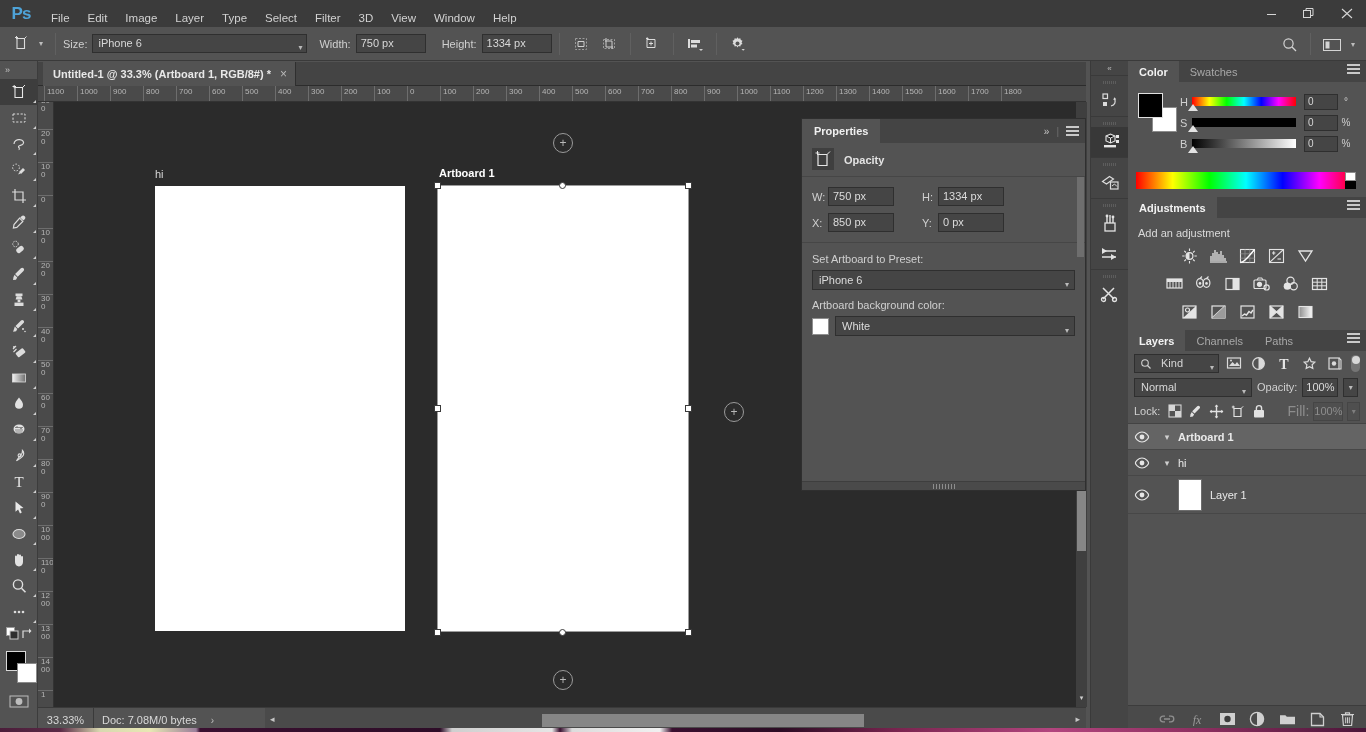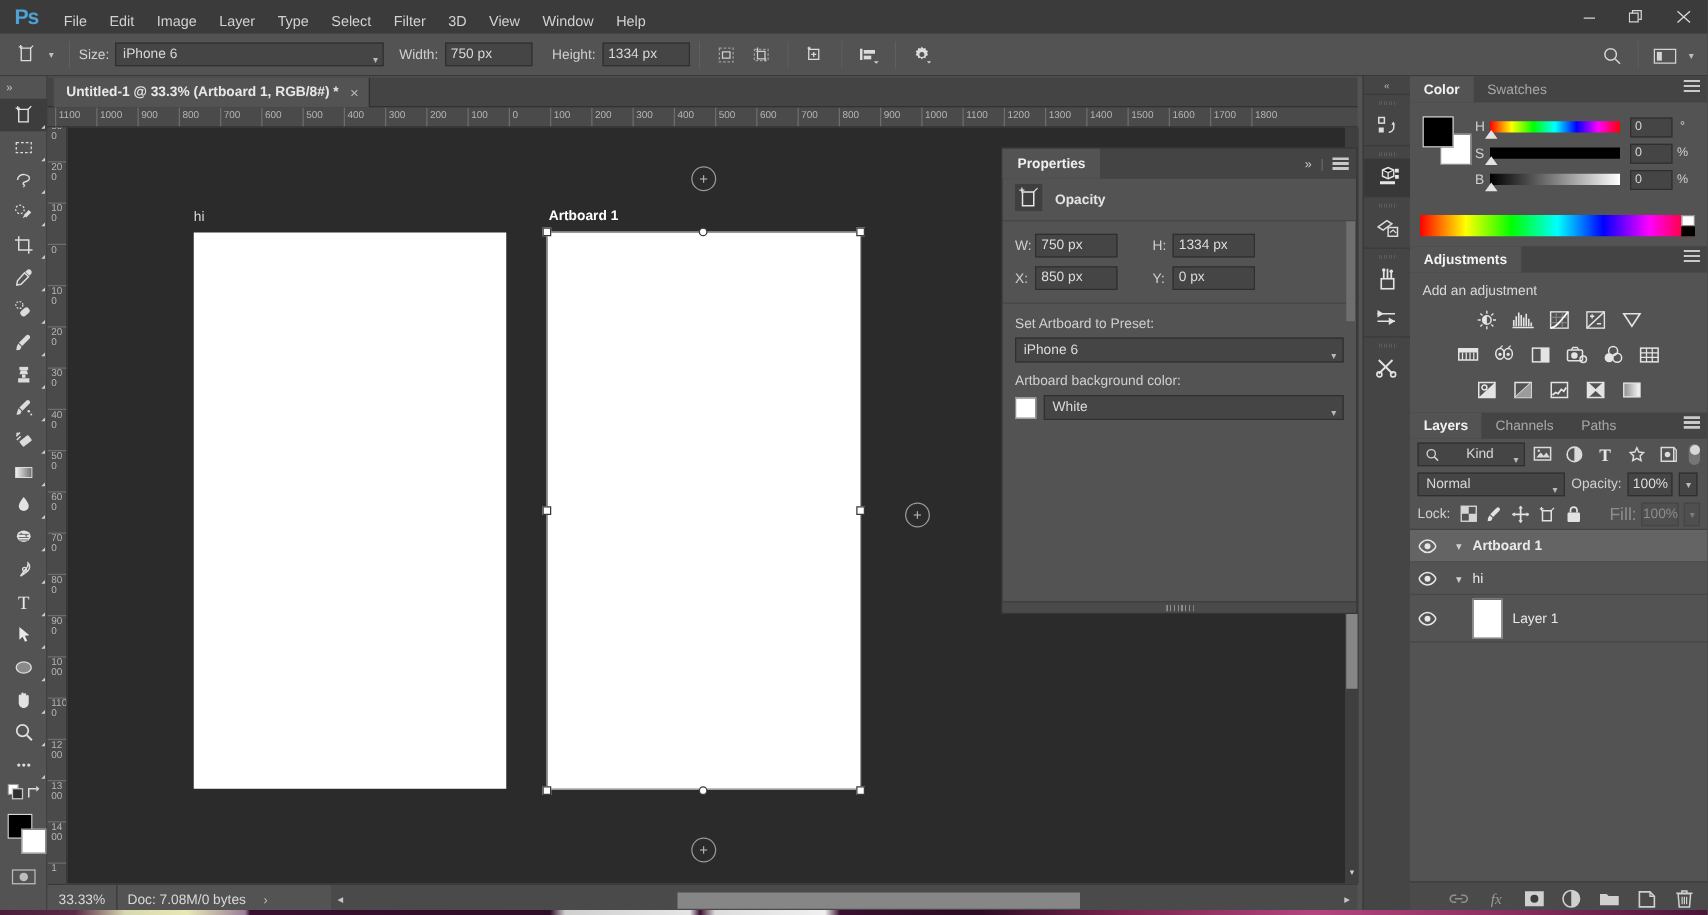--- a/index.html
+++ b/index.html
@@ -220,21 +220,21 @@
 
   
   .adjpanel{ padding:0; }
   .adj-title{ font-size:11px;color:#dadada; padding:9px 0 7px 10px;}
   .adj-row{ display:flex; justify-content:center; gap:7px; padding:0 0 8px 0;}
   .adj-btn{ width:22px;height:20px;display:flex;align-items:center;justify-content:center;}
 
   
   .lyr-filter{ height:24px; display:flex; align-items:center; padding:0 6px; gap:4px;}
   .lyr-kind{ position:relative; width:90px;height:19px;background:#454545;border:1px solid #2f2f2f;
-    color:#d6d6d6;font-size:11px; line-height:17px; padding-left:38px;}
+    color:#d6d6d6;font-size:11px; line-height:17px; padding-left:26px;}
   .lyr-kind .cv{ position:absolute;right:4px;top:4px;font-size:8px;color:#bbb;}
   .lyr-kind .mg{ position:absolute;left:5px;top:3px;}
   .lyr-fbtn{ width:23px;height:20px;display:flex;align-items:center;justify-content:center;}
   .lyr-toggle{ width:10px;height:17px;background:#757575;border-radius:5px;position:relative;margin-left:2px;}
   .lyr-toggle i{ position:absolute;left:1px;top:1px;width:8px;height:8px;border-radius:50%;background:#d8d8d8;}
   .lyr-blend{ height:24px; display:flex; align-items:center; padding:0 6px; gap:5px;}
   .blend-sel{ position:relative; width:118px;height:19px;background:#454545;border:1px solid #2f2f2f;
     color:#d8d8d8;font-size:11px;line-height:17px;padding-left:6px;}
   .blend-sel .cv{ position:absolute;right:5px;top:4px;font-size:8px;color:#bbb;}
   .op-lbl{ font-size:11px;color:#d0d0d0;}

